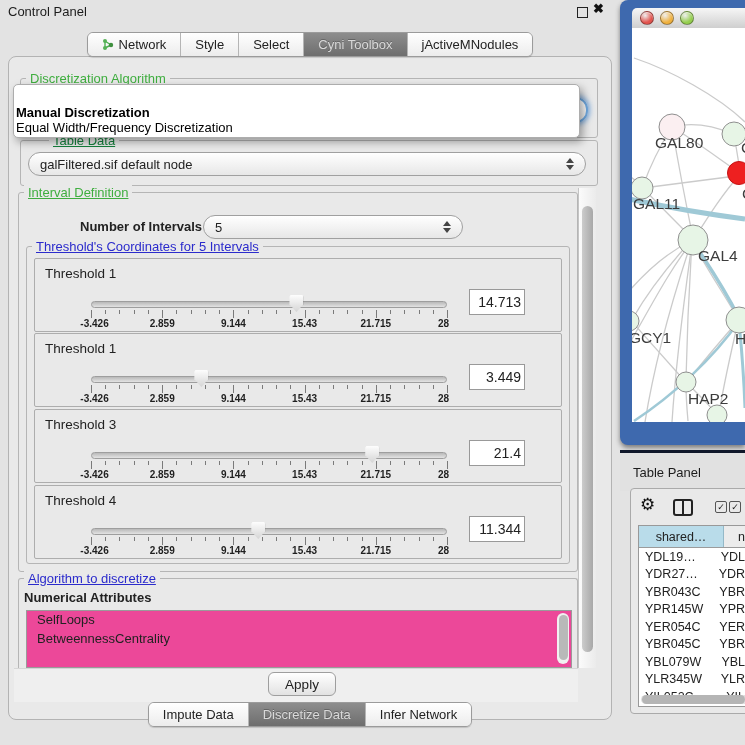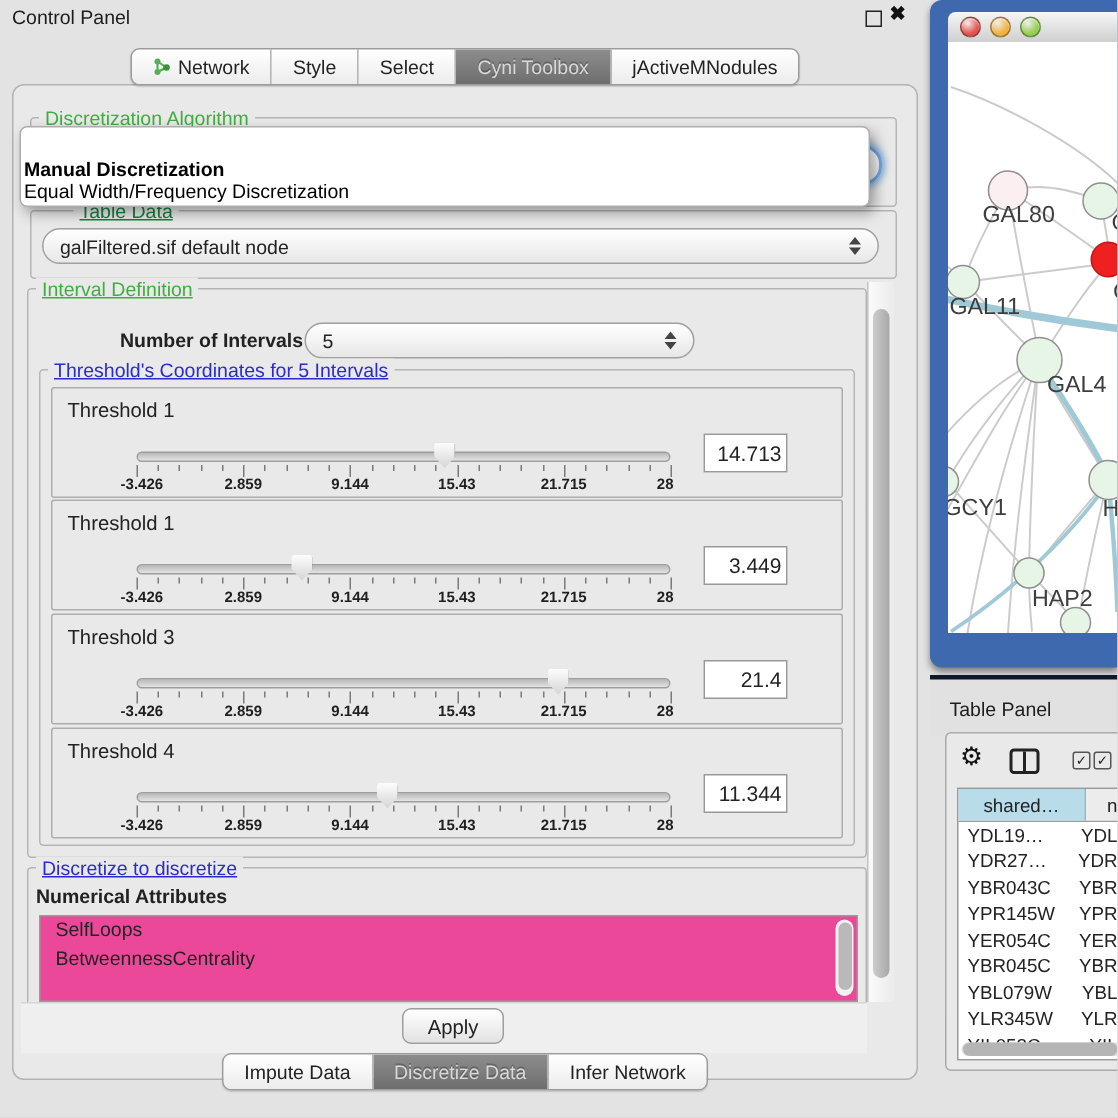--- a/index.html
+++ b/index.html
@@ -341,21 +341,21 @@
         <span style="left:40%">9.144</span>
         <span style="left:60%">15.43</span>
         <span style="left:80%">21.715</span>
         <span style="left:99%">28</span>
       </div>
     </div>
     <div class="tvalue">11.344</div>
   </div>
 
   <div class="group" style="left:18px;top:578px;width:558px;height:90px;border-bottom:none;border-bottom-left-radius:0;border-bottom-right-radius:0;"></div>
-  <div class="glabel blue" style="left:24px;top:571px;">Discretize to discretize</div>
+  <div class="glabel blue" style="left:24px;top:571px;">Algorithm to discretize</div>
   <div style="position:absolute;left:24px;top:590px;font-size:13px;font-weight:bold;">Numerical Attributes</div>
   <div class="attrlist">
     <div class="item">SelfLoops</div>
     <div class="item">BetweennessCentrality</div>
     <div class="lscroll">
         <div class="th"></div>
       </div>
   </div>
 
   <div class="vscroll">

